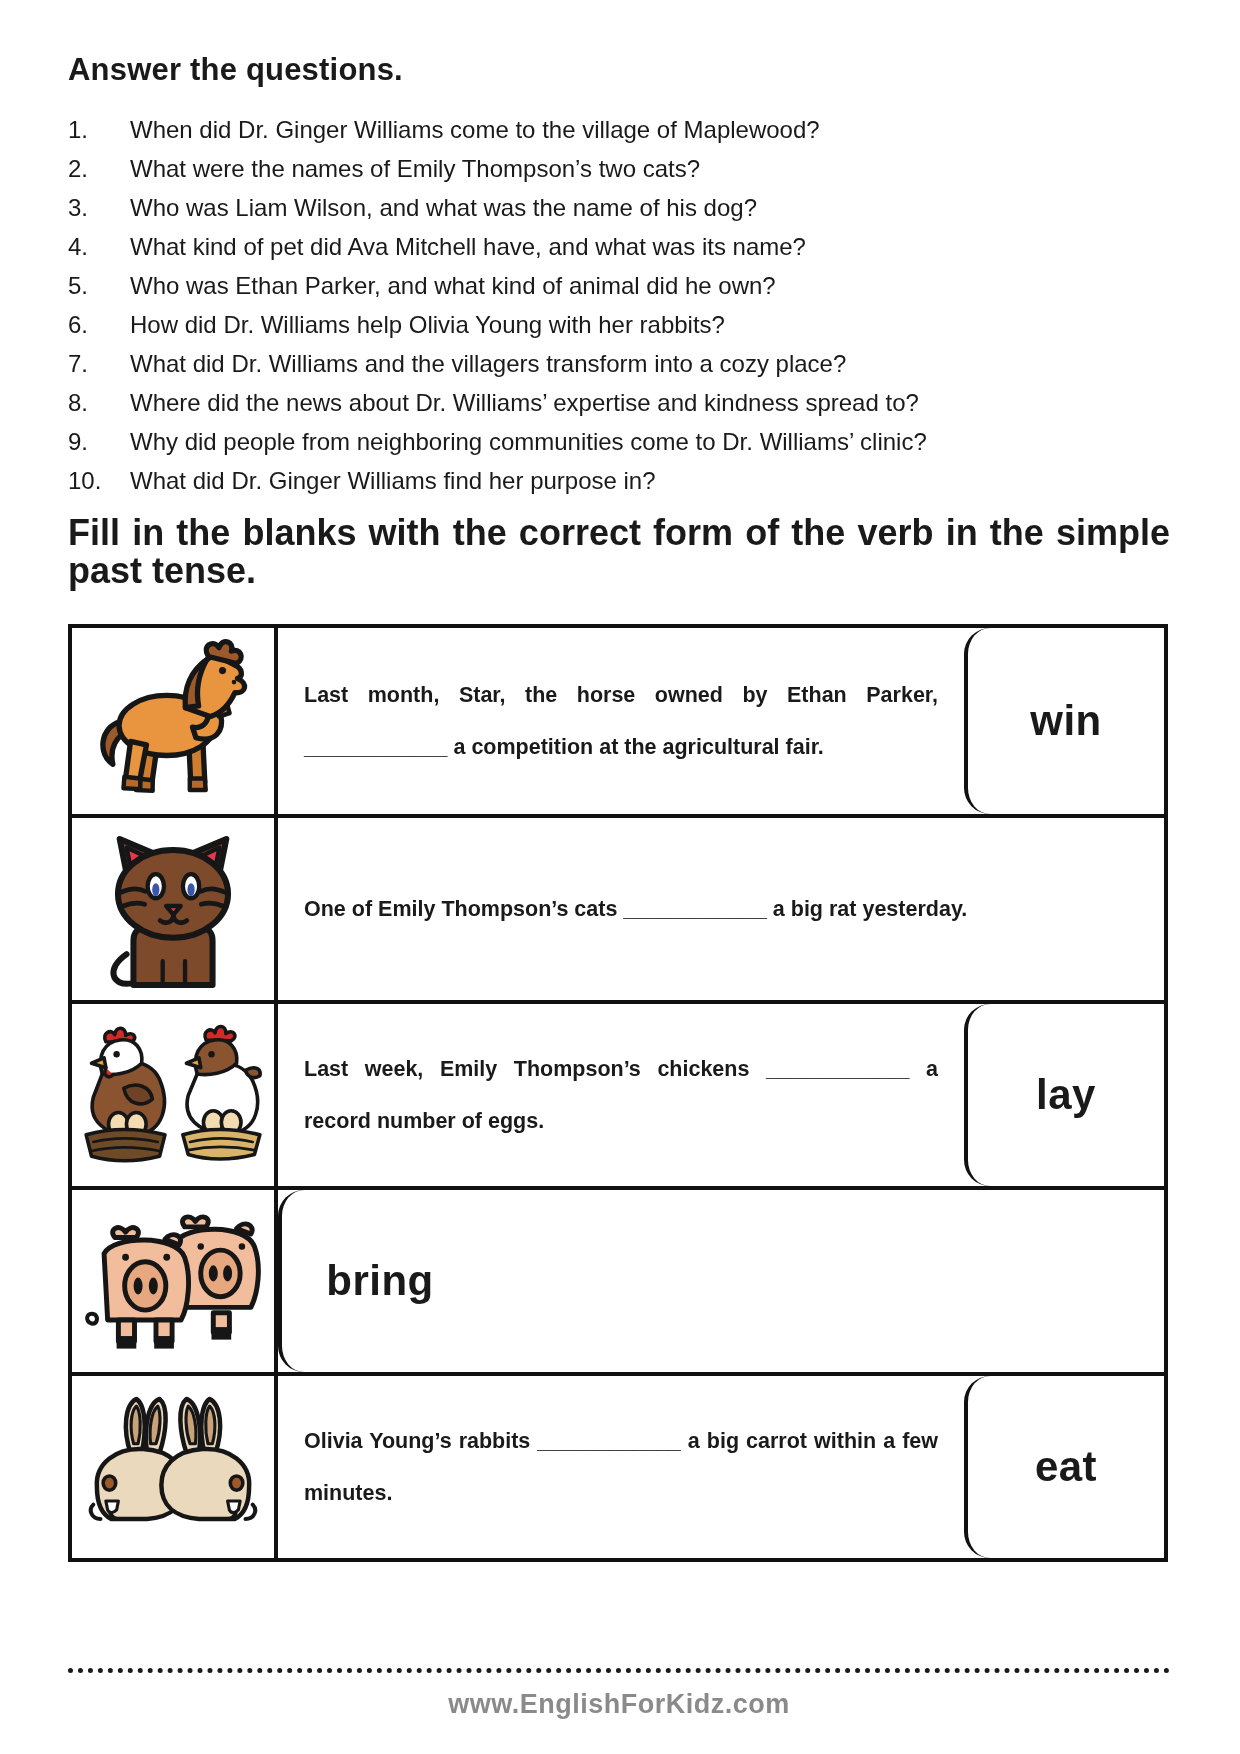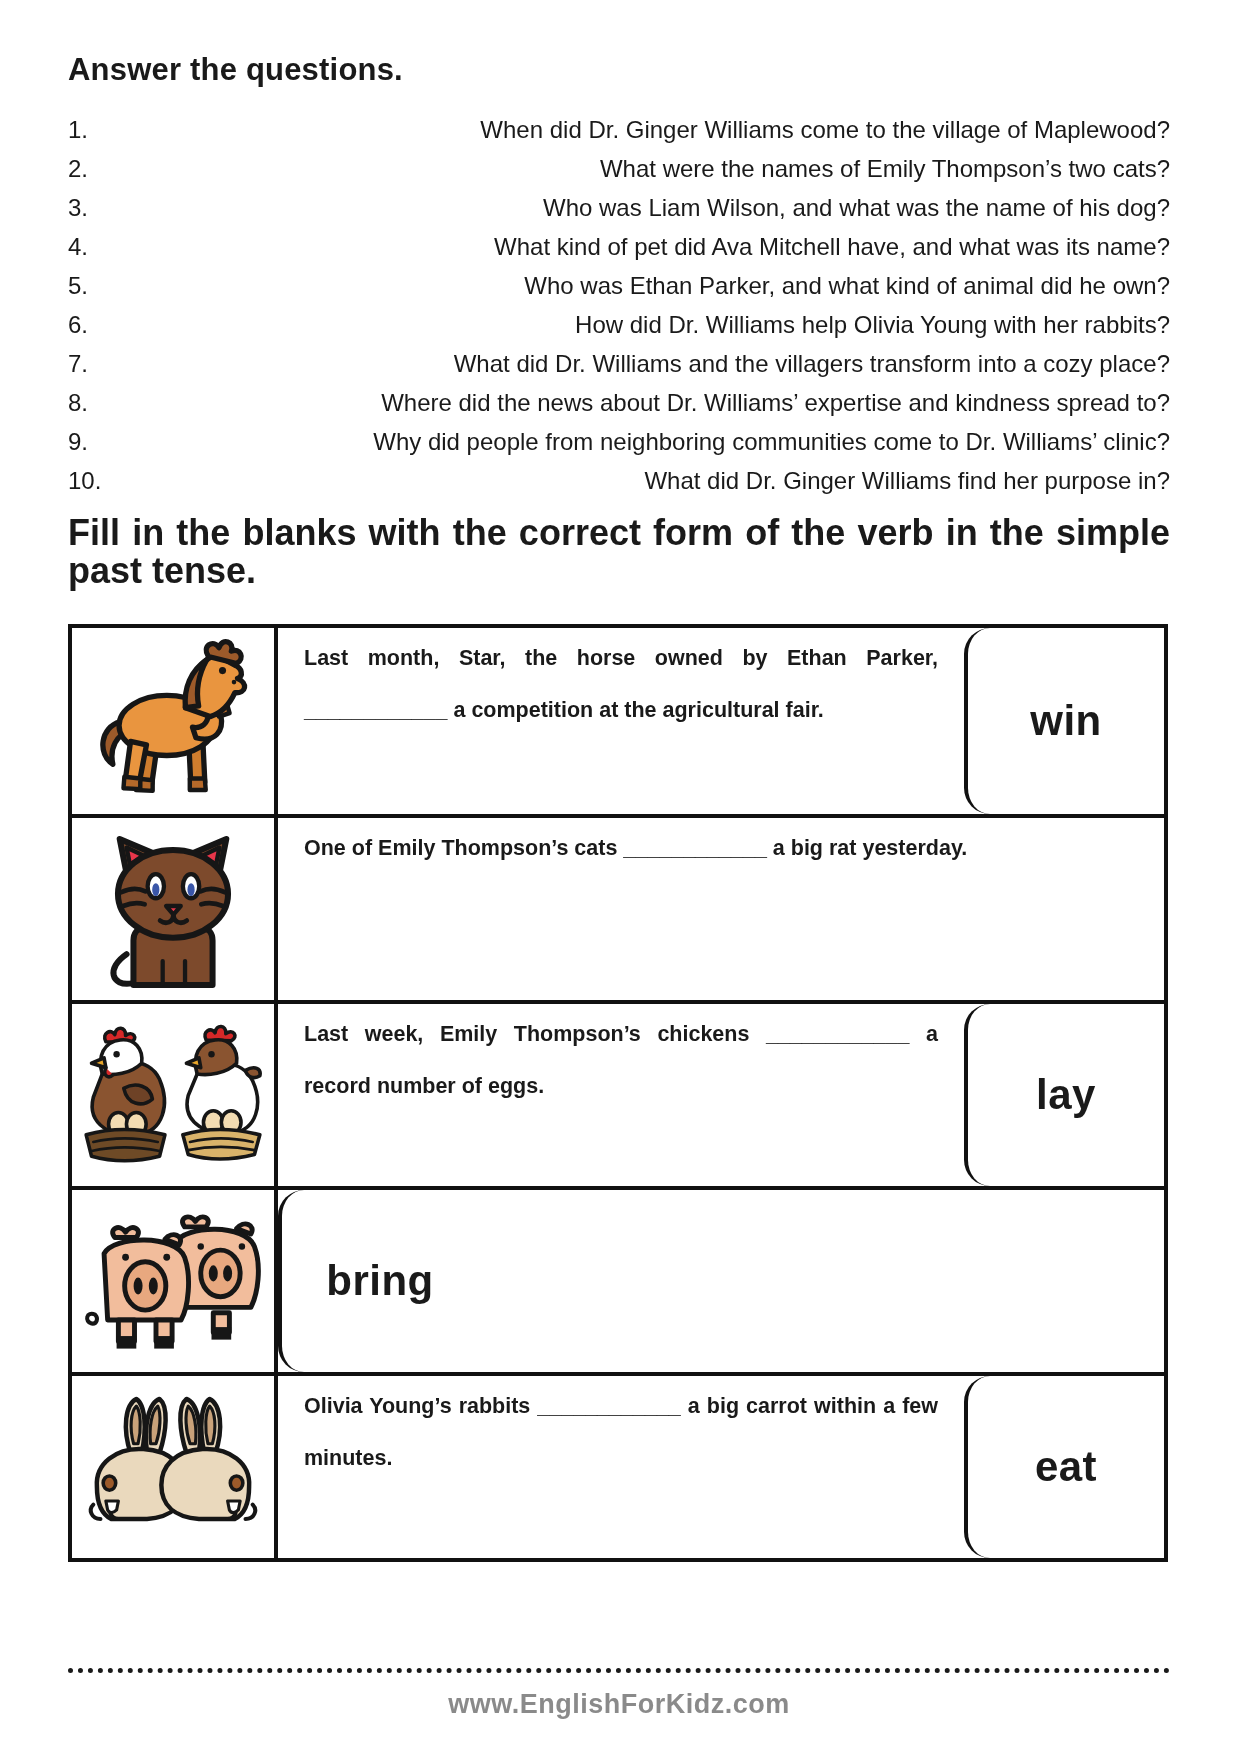--- a/index.html
+++ b/index.html
@@ -13,41 +13,41 @@
     position: relative;
     overflow: hidden;
   }
   .h1 {
     font-size: 31px; font-weight: 700; letter-spacing: 0.2px;
     margin-bottom: 22px;
   }
   .qlist { margin-bottom: 14px; }
   .qrow { display: flex; font-size: 24px; line-height: 39px; font-weight: 400; }
   .qnum { width: 62px; flex: none; }
-  .qtext { flex: 1; text-align: right; }
+  .qtext { flex: 1; }
   .h2 {
     font-size: 36px; font-weight: 700; line-height: 38px;
     text-align: justify; margin: 10px 0 34px;
   }
   .ftable {
     width: 1100px;
     border: 4px solid #111111;
   }
   .trow { display: flex; height: 186px; }
   .trow + .trow { border-top: 4px solid #111111; }
   .tcell-img {
     width: 206px; flex: none;
     display: flex; align-items: center; justify-content: center;
     border-right: 4px solid #111111;
     overflow: hidden;
   }
   .tcell-text {
     flex: 1;
-    display: flex; 
-    padding: 4px 26px;
+    display: flex; align-items: center;
+    padding: 10px 26px;
   }
   .tcell-text p {
     width: 100%;
     font-size: 21.5px; font-weight: 700;
     line-height: 52px;
     text-align: justify;
   }
   .tcell-verb {
     width: 200px; flex: none;
     display: flex; align-items: center; justify-content: center;

